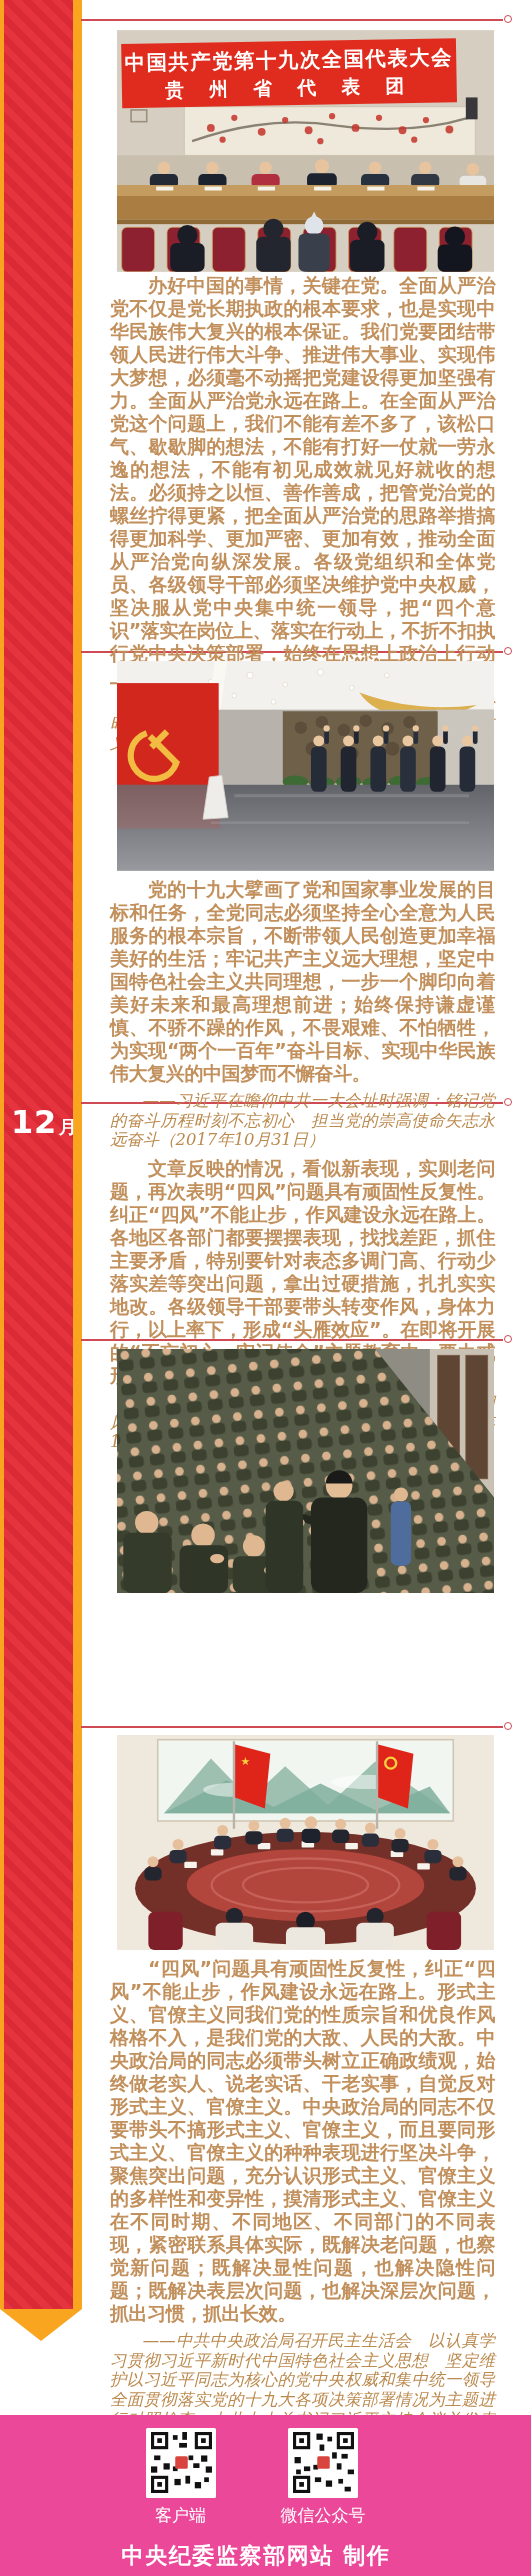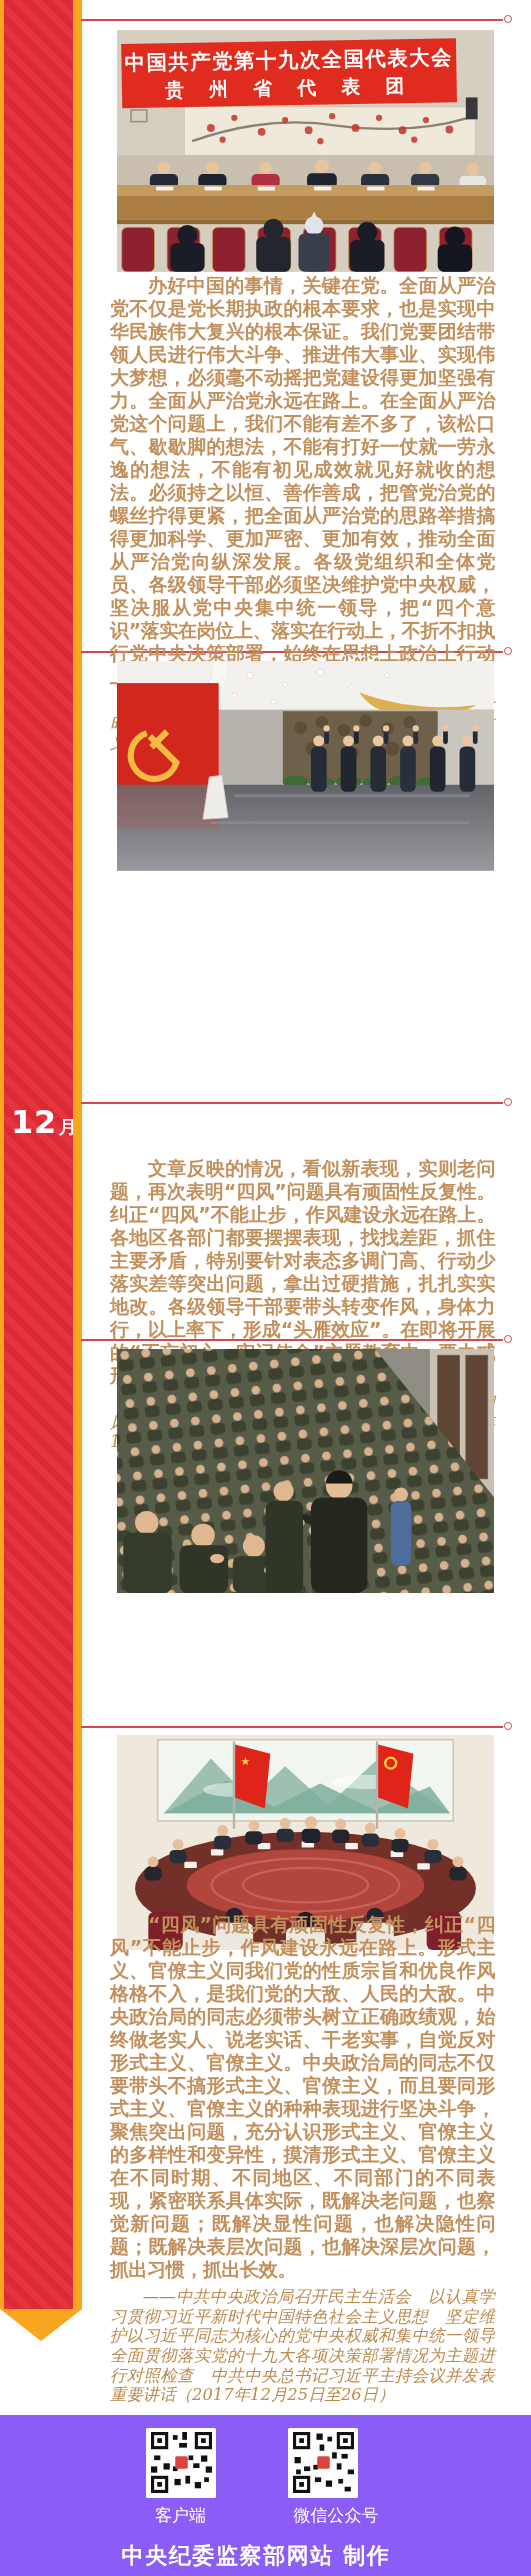--- a/index.html
+++ b/index.html
@@ -25,21 +25,21 @@
   
   .photo{position:absolute;left:117px;width:377px;display:block;}
   
   .text-block{position:absolute;left:110px;width:385px;}
   .para{margin:0;font-size:19px;line-height:23px;letter-spacing:-0.4px;color:#c2905c;
       font-weight:bold;text-align:justify;text-indent:2em;}
   .quote{margin:6.3px 0 0 0;font-size:16.4px;line-height:19.6px;color:#bb8a4e;
       font-family:"DejaVu Serif","Liberation Serif",serif;font-style:italic;
       text-align:justify;text-indent:2em;}
   
-  .footer{position:absolute;left:0;top:2415px;width:532px;height:161px;background:#8b5cf6;}
+  .footer{position:absolute;left:0;top:2415px;width:532px;height:161px;background:#ec4899;}
   .qr{position:absolute;top:12.5px;width:70px;height:70px;background:#ffffff;border-radius:1.6px;}
   .qr svg{display:block;margin:4.7px;}
   .qr-label{position:absolute;top:89px;color:#ffffff;font-size:17px;text-align:center;}
   .credit{position:absolute;top:126px;left:0;width:512px;text-align:center;color:#ffffff;
       font-size:22px;font-weight:bold;letter-spacing:1.6px;}
 </style>
 </head>
 <body>
 
 <div class="page">
@@ -252,20 +252,22 @@
       <g transform="translate(438,0)">
           <circle cx="10" cy="102" r="7" fill="#e9c7a0"></circle>
           <rect x="0" y="109" width="20" height="58" rx="7" fill="#262b38"></rect>
           <rect x="17" y="88" width="6" height="18" rx="3" fill="#262b38"></rect>
           <circle cx="20" cy="86" r="4" fill="#e9c7a0"></circle>
         </g>
     </g>
   </svg>
 
   <div class="text-block" style="top:878px">
+    <p class="para">党的十九大擘画了党和国家事业发展的目标和任务，全党同志必须坚持全心全意为人民服务的根本宗旨，不断带领人民创造更加幸福美好的生活；牢记共产主义远大理想，坚定中国特色社会主义共同理想，一步一个脚印向着美好未来和最高理想前进；始终保持谦虚谨慎、不骄不躁的作风，不畏艰难、不怕牺牲，为实现“两个一百年”奋斗目标、实现中华民族伟大复兴的中国梦而不懈奋斗。</p>
+    <p class="quote">——习近平在瞻仰中共一大会址时强调：铭记党的奋斗历程时刻不忘初心　担当党的崇高使命矢志永远奋斗（2017年10月31日）</p>
   </div>
 
   <div class="text-block" style="top:1157px">
     <p class="para">文章反映的情况，看似新表现，实则老问题，再次表明“四风”问题具有顽固性反复性。纠正“四风”不能止步，作风建设永远在路上。各地区各部门都要摆摆表现，找找差距，抓住主要矛盾，特别要针对表态多调门高、行动少落实差等突出问题，拿出过硬措施，扎扎实实地改。各级领导干部要带头转变作风，身体力行，以上率下，形成“头雁效应”。在即将开展的“不忘初心、牢记使命”主题教育中，要力戒形式主义，以好的作风确保好的效果。</p>
     <p class="quote">——习近平近日作出重要指示强调：纠正“四风”不能止步　作风建设永远在路上（新华社2017年12月11日）</p>
   </div>
 
   <svg class="photo" style="top:1349px" width="377" height="244" viewBox="0 0 482 312">
     <defs>
       <pattern id="crowd" width="27" height="31" patternUnits="userSpaceOnUse" patternTransform="rotate(-6)">
@@ -370,21 +372,21 @@
         <rect x="126" y="240" width="48" height="35" rx="8" fill="#ece8e0"></rect>
       <circle cx="241" cy="238" r="12" fill="#1c1e27"></circle>
         <rect x="216" y="246" width="50" height="29" rx="8" fill="#ece8e0"></rect>
       <circle cx="330" cy="232" r="11" fill="#23252e"></circle>
         <rect x="306" y="240" width="48" height="35" rx="8" fill="#ece8e0"></rect>
       <rect x="40" y="226" width="44" height="49" rx="8" fill="#7e1f2a"></rect>
       <rect x="396" y="226" width="44" height="49" rx="8" fill="#7e1f2a"></rect>
     </g>
   </svg>
 
-  <div class="text-block" style="top:1913px">
+  <div class="text-block" style="top:1957px">
     <p class="para">“四风”问题具有顽固性反复性，纠正“四风”不能止步，作风建设永远在路上。形式主义、官僚主义同我们党的性质宗旨和优良作风格格不入，是我们党的大敌、人民的大敌。中央政治局的同志必须带头树立正确政绩观，始终做老实人、说老实话、干老实事，自觉反对形式主义、官僚主义。中央政治局的同志不仅要带头不搞形式主义、官僚主义，而且要同形式主义、官僚主义的种种表现进行坚决斗争，聚焦突出问题，充分认识形式主义、官僚主义的多样性和变异性，摸清形式主义、官僚主义在不同时期、不同地区、不同部门的不同表现，紧密联系具体实际，既解决老问题，也察觉新问题；既解决显性问题，也解决隐性问题；既解决表层次问题，也解决深层次问题，抓出习惯，抓出长效。</p>
     <p class="quote">——中共中央政治局召开民主生活会　以认真学习贯彻习近平新时代中国特色社会主义思想　坚定维护以习近平同志为核心的党中央权威和集中统一领导　全面贯彻落实党的十九大各项决策部署情况为主题进行对照检查　中共中央总书记习近平主持会议并发表重要讲话（2017年12月25日至26日）</p>
   </div>
 
   <div class="footer">
     <div class="qr" style="left:146px">
       <svg width="61" height="61" viewBox="0 0 78 78">
         <rect width="78" height="78" fill="#ffffff"></rect>
         <g fill="#111111">
           <rect x="0" y="0" width="22" height="22"></rect>
@@ -449,18 +451,18 @@
         </g>
         <g fill="#111111">
           <rect x="8" y="8" width="6" height="6"></rect>
             <rect x="64" y="8" width="6" height="6"></rect>
             <rect x="8" y="64" width="6" height="6"></rect>
         </g>
         <rect x="31" y="31" width="16" height="16" rx="2" fill="#d9453e"></rect>
       </svg>
     </div>
     <div class="qr-label" style="left:128px;width:105px">客户端</div>
-    <div class="qr-label" style="left:271px;width:130px">微信公众号</div>
+    <div class="qr-label" style="left:258px;width:130px">微信公众号</div>
     <div class="credit">中央纪委监察部网站 制作</div>
   </div>
 
 </div>
 
 
 </body></html>

